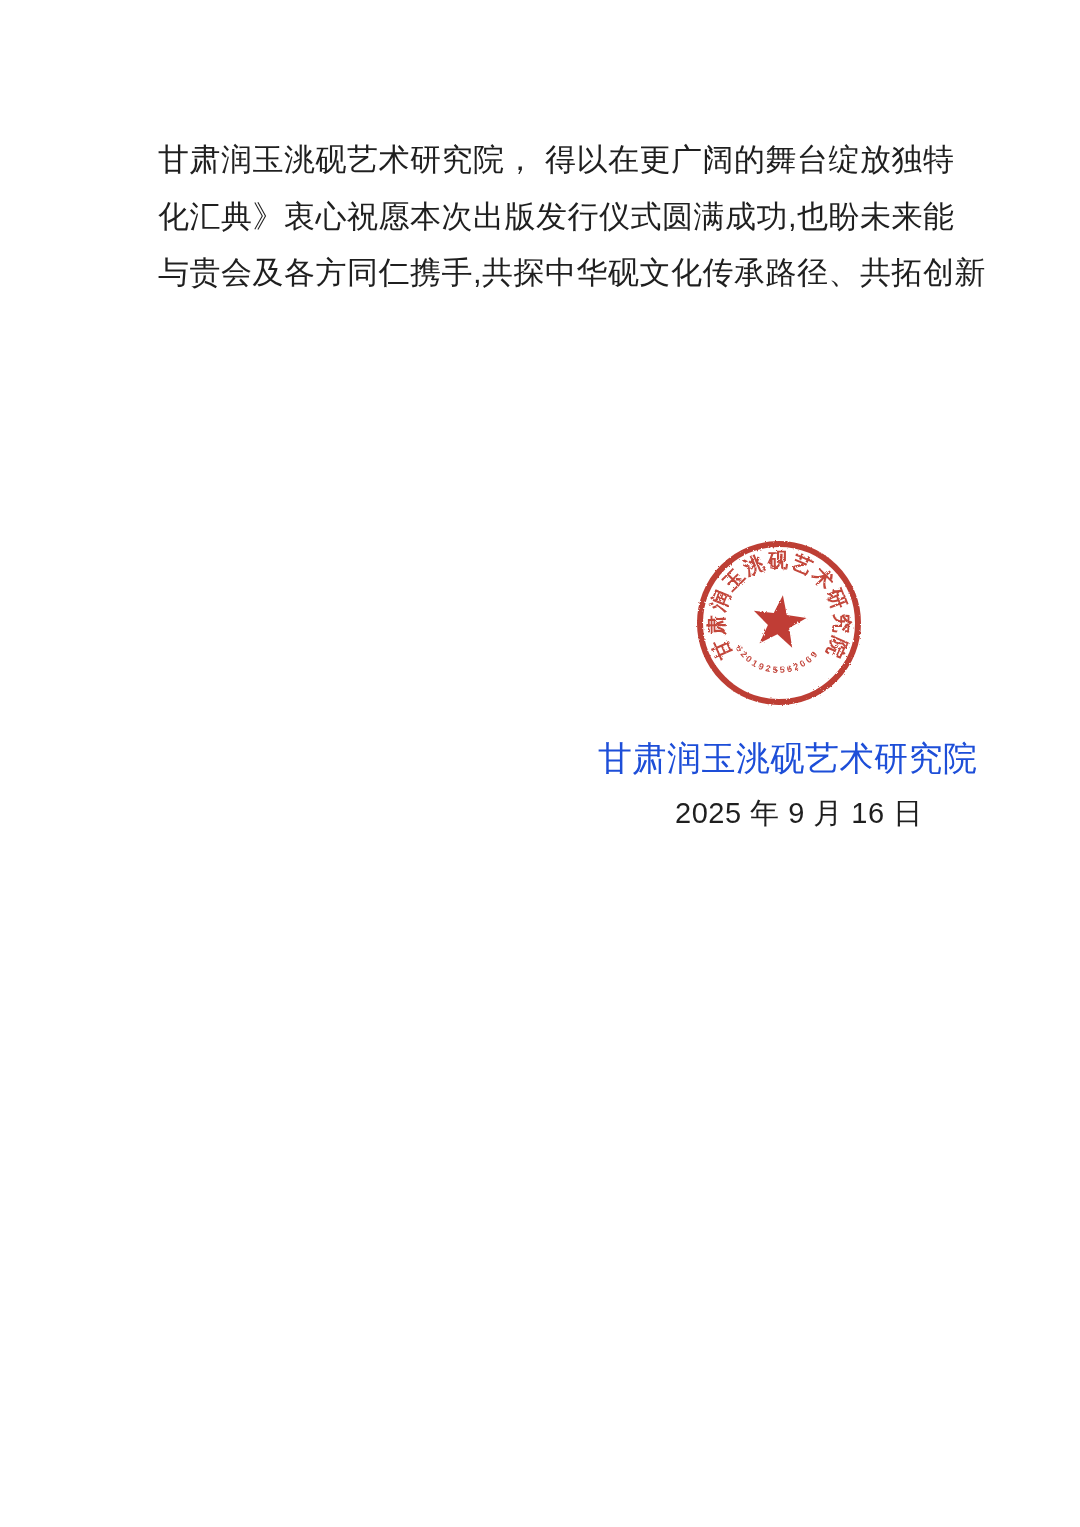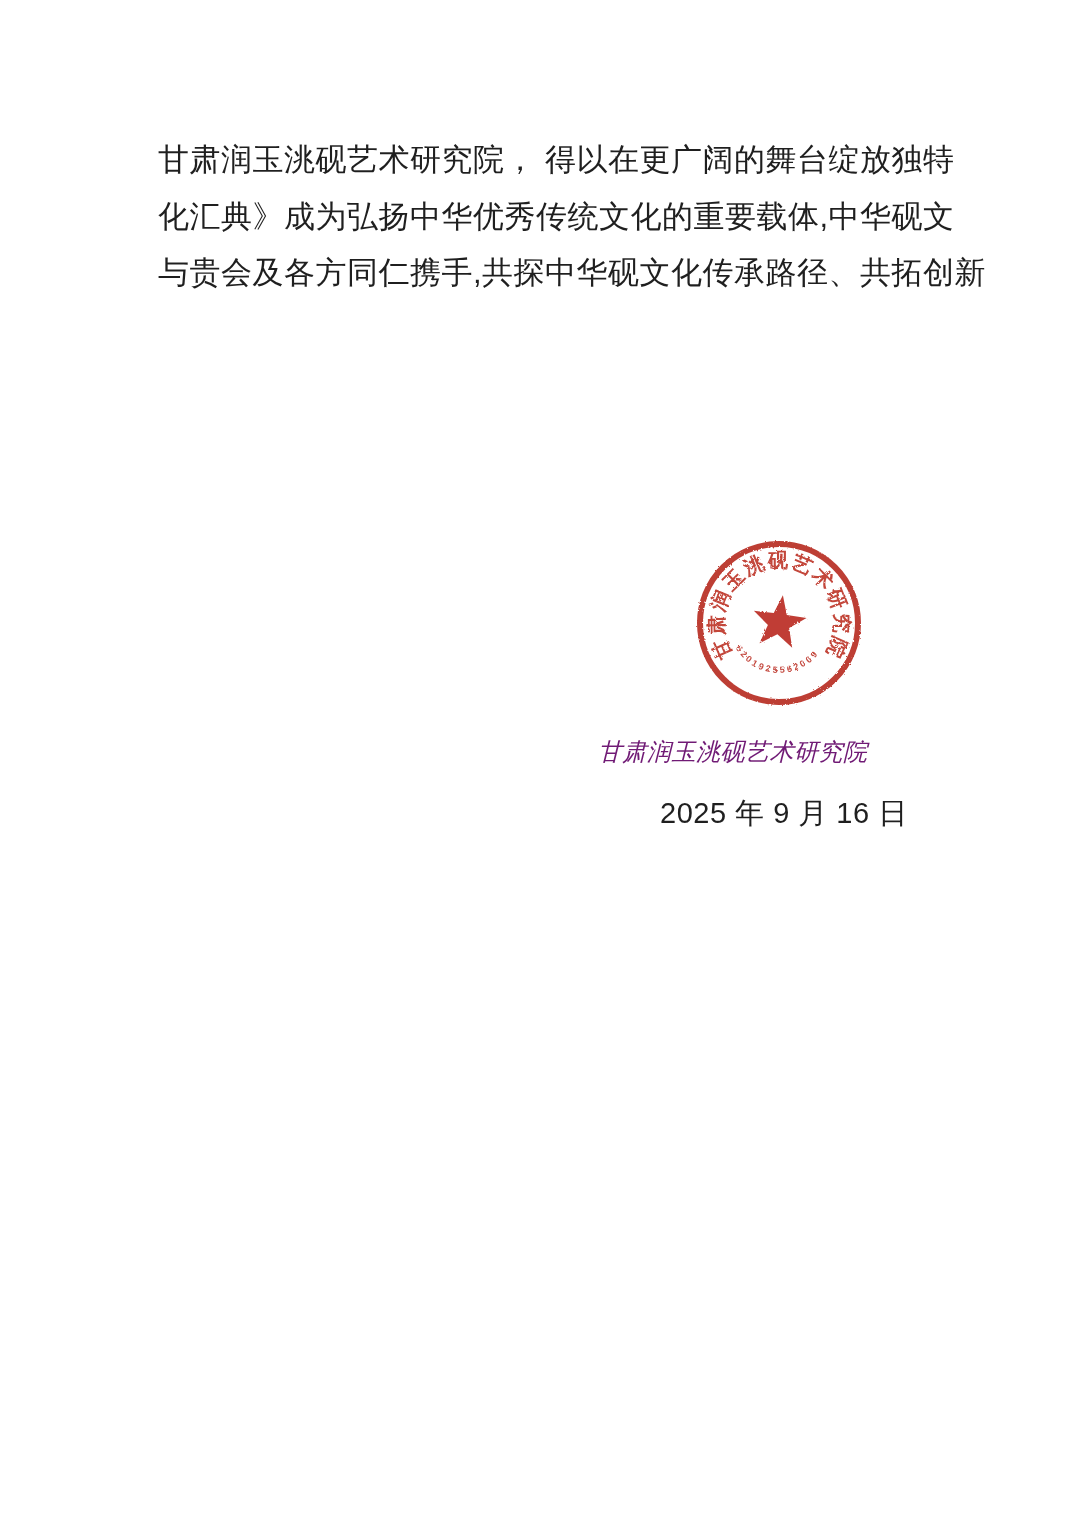--- a/index.html
+++ b/index.html
@@ -45,46 +45,45 @@
     font-size: 9px;
     font-weight: 700;
     letter-spacing: 2.6px;
     fill: #bb2d22;
     opacity: 0.85;
   }
   .signature {
     position: absolute;
     left: 598px;
     top: 736px;
-    font-size: 24px;
+    font-size: 34px;
     font-weight: 500;
     letter-spacing: 0.5px;
     white-space: nowrap;
-    color: #701a75;
-    font-style: italic;
+    color: #1d4ed8;
   }
   .date {
     position: absolute;
-    left: 660px;
+    left: 675px;
     top: 794px;
     font-size: 29px;
     font-weight: 500;
     letter-spacing: 0.5px;
     white-space: nowrap;
     color: #1f1f1f;
   }
 </style>
 </head>
 <body>
 
 <div class="page">
 
   <div class="body-text">
     <div class="line">甘肃润玉洮砚艺术研究院， 得以在更广阔的舞台绽放独特</div>
-    <div class="line">化汇典》成为弘扬中华优秀传统文化的重要载体,中华砚文</div>
+    <div class="line">化汇典》衷心祝愿本次出版发行仪式圆满成功,也盼未来能</div>
     <div class="line">与贵会及各方同仁携手,共探中华砚文化传承路径、共拓创新</div>
   </div>
 
   <div class="seal-wrap">
     <svg width="190" height="190" viewBox="0 0 190 190">
       <defs>
         <filter id="roughen" x="-10%" y="-10%" width="120%" height="120%">
           <feTurbulence type="fractalNoise" baseFrequency="0.55" numOctaves="2" result="noise"></feTurbulence>
           <feDisplacementMap in="SourceGraphic" in2="noise" scale="2.6"></feDisplacementMap>
         </filter>

